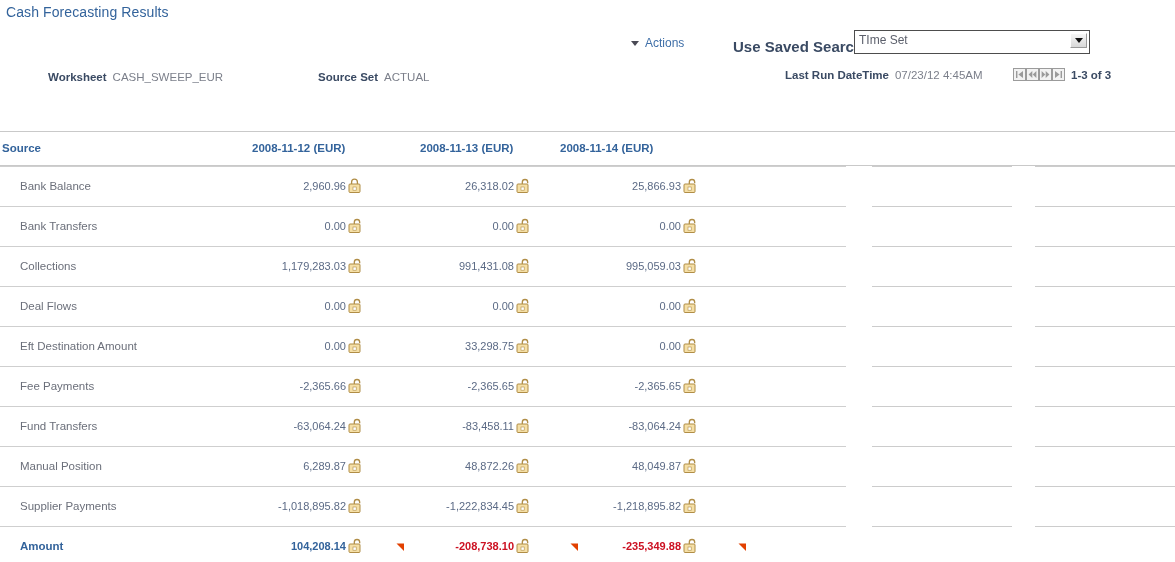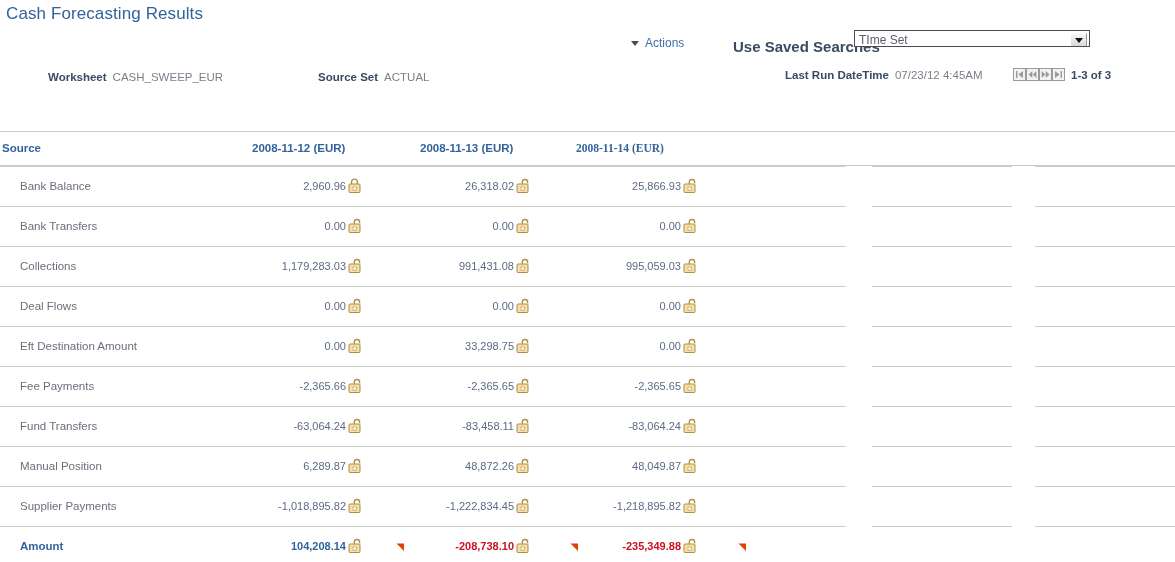--- a/index.html
+++ b/index.html
@@ -17,21 +17,21 @@
     font-size: 11px;
     color: #555a66;
     overflow: hidden;
   }
 
   
   .page-title {
     position: absolute;
     left: 6px;
     top: 4px;
-    font-size: 17px;
+    font-size: 14px;
     color: #33639b;
     letter-spacing: 0.1px;
     white-space: nowrap;
   }
 
   
   .actions-menu {
     position: absolute;
     left: 631px;
     top: 36px;
@@ -59,21 +59,21 @@
     font-weight: bold;
     font-size: 15px;
     color: #3a4a63;
     white-space: nowrap;
   }
   .saved-search-select {
     position: absolute;
     left: 854px;
     top: 30px;
     width: 236px;
-    height: 17px;
+    height: 24px;
     border: 1px solid #4d4d4d;
     background: #ffffff;
     font-family: "Liberation Sans", sans-serif;
     font-size: 12px;
     color: #5b5f6b;
     padding: 0 22px 0 4px;
     line-height: 19px;
     white-space: nowrap;
     overflow: hidden;
   }
@@ -287,21 +287,21 @@
   </span>
   <span class="pager-count">1-3 of 3</span>
 </div>
 
 <div class="grid">
   <div class="rule-full"></div>
   <div class="grid-header">
       <div class="cell" style="left: 2px;">Source</div>
       <div class="cell" style="left: 252px;">2008-11-12 (EUR)</div>
       <div class="cell" style="left: 420px;">2008-11-13 (EUR)</div>
-      <div class="cell" style="left: 576px; font-family: Liberation Serif, serif;">2008-11-14 (EUR)</div>
+      <div class="cell" style="left: 560px;">2008-11-14 (EUR)</div>
     </div>
   <div class="rule-full"></div>
   <div id="grid-body">
       <div class="row">
         <div class="rowline"></div>
         <div class="rowline seg2"></div>
         <div class="rowline seg3"></div>
         <div class="cell-label">Bank Balance</div>
         <div class="cell-num c1">2,960.96</div>
         <div class="cell-lock lock1"><svg width="14" height="15" viewBox="0 0 14 15">

